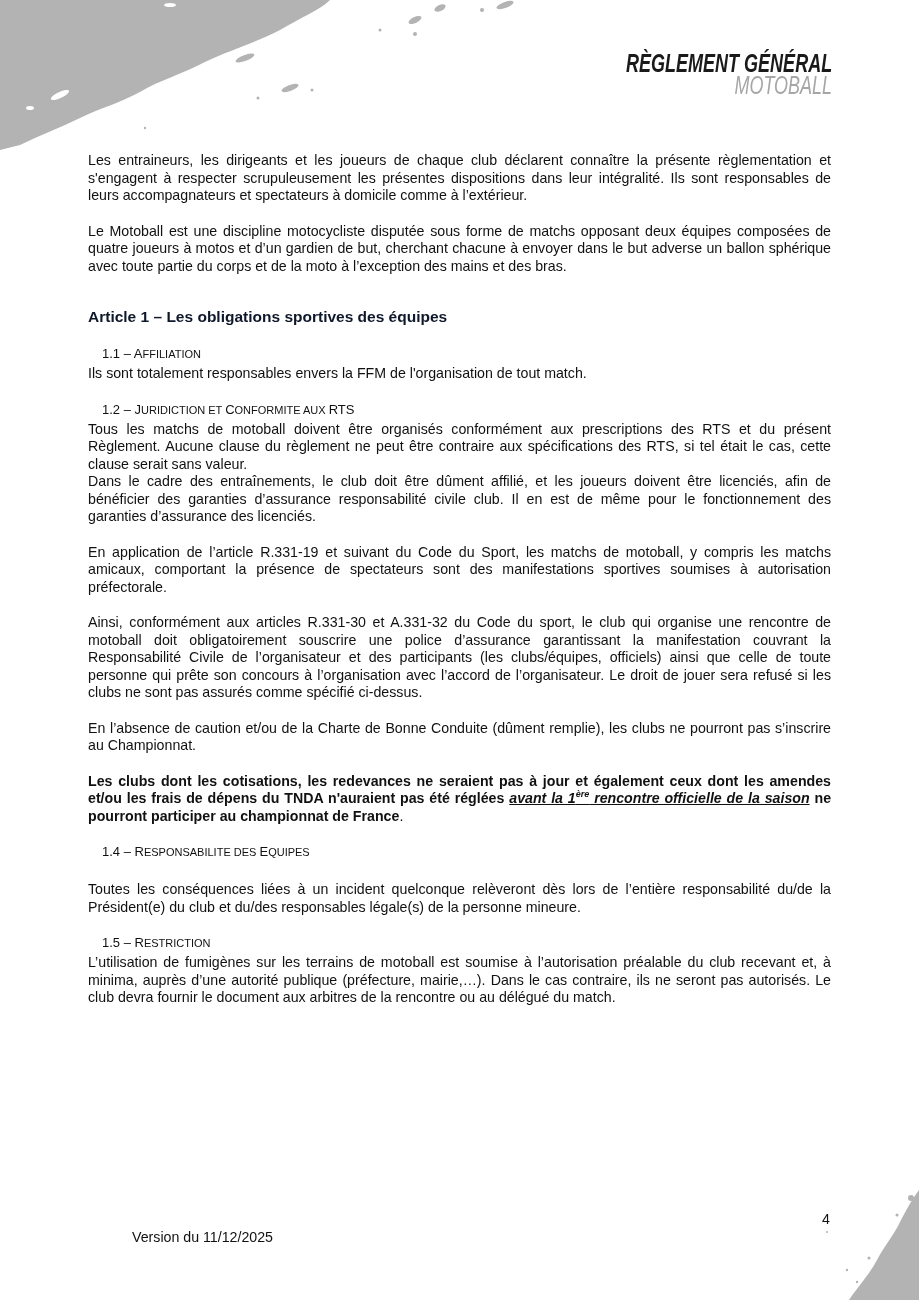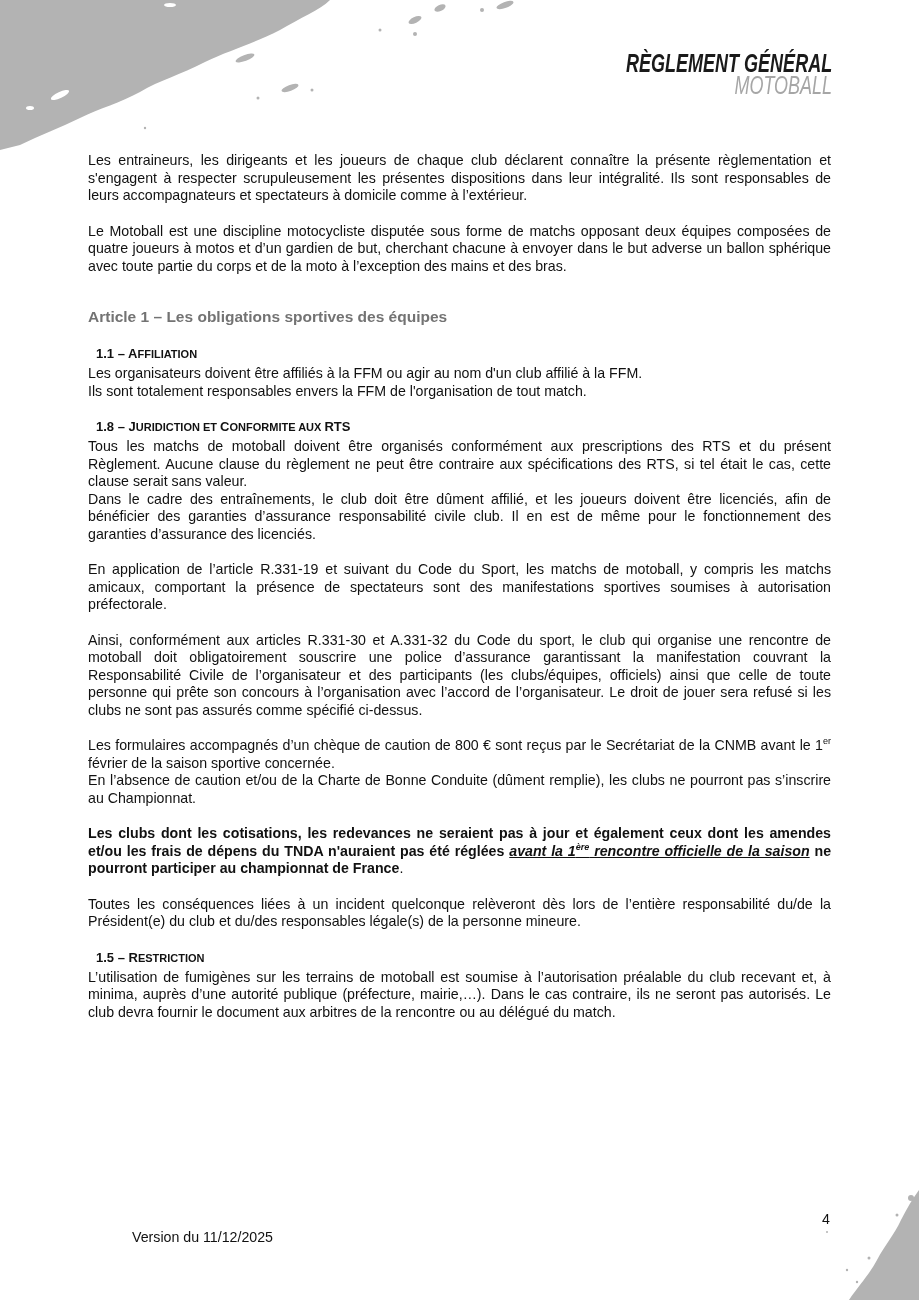--- a/index.html
+++ b/index.html
@@ -9,22 +9,22 @@
   .deco-br { position:absolute; right:0; bottom:0; width:120px; height:110px; }
   .header-logo { position:absolute; right:87px; top:52px; text-align:right; font-style:italic;
                  font-family:"Liberation Sans", sans-serif; line-height:22px;
                  transform:scaleX(0.72); transform-origin:right center; }
   .logo-l1 { font-size:25px; font-weight:bold; color:#1a1a1a; letter-spacing:0px; display:block; }
   .logo-l2 { font-size:25px; color:#a6a6a6; display:block; }
   .content { position:absolute; left:88px; top:152px; width:743px; font-size:14.2px; line-height:17.5px; }
   p { margin:0; text-align:justify; }
   .gap-big { height:18px; }
   .title { font-size:21px; font-weight:bold; margin:20px 0 0 0; line-height:26px; color:#111; }
-  .article { font-size:15.5px; font-weight:bold; color:#737373; margin:32px 0 0 0; line-height:20px; }
-  .sec { font-weight:bold; font-size:13px; margin:18px 0 2px 8px; line-height:17px; }
+  .article { font-size:15.5px; font-weight:bold; color:#0f172a; margin:32px 0 0 0; line-height:20px; }
+  .sec { font-weight:normal; font-size:13px; margin:18px 0 2px 14px; line-height:17px; }
   .sec .sc { font-size:11px; }
   .sec .cap { font-size:13px; }
   .bold { font-weight:bold; }
   .u { text-decoration:underline;font-style:italic; }
   sup { font-size:9px; line-height:0; }
   .footer-version { position:absolute; left:132px; top:1229px; font-size:14.2px; }
   .page-num { position:absolute; left:822px; top:1211px; font-size:14.2px; }
 </style>
 </head>
 <body>
@@ -53,37 +53,36 @@
 </div>
 
 <div class="content">
   <p>Les entraineurs, les dirigeants et les joueurs de chaque club déclarent connaître la présente règlementation et s'engagent à respecter scrupuleusement les présentes dispositions dans leur intégralité. Ils sont responsables de leurs accompagnateurs et spectateurs à domicile comme à l’extérieur.</p>
   <div class="gap-big"></div>
   <p>Le Motoball est une discipline motocycliste disputée sous forme de matchs opposant deux équipes composées de quatre joueurs à motos et d’un gardien de but, cherchant chacune à envoyer dans le but adverse un ballon sphérique avec toute partie du corps et de la moto à l’exception des mains et des bras.</p>
 
   <div class="article">Article 1 – Les obligations sportives des équipes</div>
 
   <div class="sec"><span>1.1 – </span><span class="cap">A</span><span class="sc">FFILIATION</span></div>
-  <p>Les organisateurs doivent être affiliés à la FFM ou agir au nom d'un club affilié à la FFM.</p>
   <p>Ils sont totalement responsables envers la FFM de l'organisation de tout match.</p>
 
-  <div class="sec"><span>1.8 – </span><span class="cap">J</span><span class="sc">URIDICTION ET </span><span class="cap">C</span><span class="sc">ONFORMITE AUX </span><span class="cap">RTS</span></div>
+  <div class="sec"><span>1.2 – </span><span class="cap">J</span><span class="sc">URIDICTION ET </span><span class="cap">C</span><span class="sc">ONFORMITE AUX </span><span class="cap">RTS</span></div>
   <p>Tous les matchs de motoball doivent être organisés conformément aux prescriptions des RTS et du présent Règlement. Aucune clause du règlement ne peut être contraire aux spécifications des RTS, si tel était le cas, cette clause serait sans valeur.</p>
 
   <p>Dans le cadre des entraînements, le club doit être dûment affilié, et les joueurs doivent être licenciés, afin de bénéficier des garanties d’assurance responsabilité civile club. Il en est de même pour le fonctionnement des garanties d’assurance des licenciés.</p>
   <div class="gap-big"></div>
   <p>En application de l’article R.331-19 et suivant du Code du Sport, les matchs de motoball, y compris les matchs amicaux, comportant la présence de spectateurs sont des manifestations sportives soumises à autorisation préfectorale.</p>
   <div class="gap-big"></div>
   <p>Ainsi, conformément aux articles R.331-30 et A.331-32 du Code du sport, le club qui organise une rencontre de motoball doit obligatoirement souscrire une police d’assurance garantissant la manifestation couvrant la Responsabilité Civile de l’organisateur et des participants (les clubs/équipes, officiels) ainsi que celle de toute personne qui prête son concours à l’organisation avec l’accord de l’organisateur. Le droit de jouer sera refusé si les clubs ne sont pas assurés comme spécifié ci-dessus.</p>
   <div class="gap-big"></div>
-  <p><span>Les formulaires accompagnés d’un chèque de caution de 800 € sont reçus par le Secrétariat de la CNMB avant le 1</span><sup>er</sup><span> février de la saison sportive concernée.</span></p>
   <p>En l’absence de caution et/ou de la Charte de Bonne Conduite (dûment remplie), les clubs ne pourront pas s’inscrire au Championnat.</p>
   <div class="gap-big"></div>
   <p class="bold"><span>Les clubs dont les cotisations, les redevances ne seraient pas à jour et également ceux dont les amendes et/ou les frais de dépens du TNDA n'auraient pas été réglées </span><span class="u"><span>avant la 1</span><sup>ère</sup><span> rencontre officielle de la saison</span></span><span> ne pourront participer au championnat de France</span><span style="font-weight:normal">.</span></p>
 
+  <div class="sec"><span>1.4 – </span><span class="cap">R</span><span class="sc">ESPONSABILITE DES </span><span class="cap">E</span><span class="sc">QUIPES</span></div>
   <div class="gap-big"></div>
   <p>Toutes les conséquences liées à un incident quelconque relèveront dès lors de l’entière responsabilité du/de la Président(e) du club et du/des responsables légale(s) de la personne mineure.</p>
 
   <div class="sec"><span>1.5 – </span><span class="cap">R</span><span class="sc">ESTRICTION</span></div>
   <p>L’utilisation de fumigènes sur les terrains de motoball est soumise à l’autorisation préalable du club recevant et, à minima, auprès d’une autorité publique (préfecture, mairie,…). Dans le cas contraire, ils ne seront pas autorisés. Le club devra fournir le document aux arbitres de la rencontre ou au délégué du match.</p>
 </div>
 
 <div class="page-num">4</div>
 <div class="footer-version">Version du 11/12/2025</div>
 

